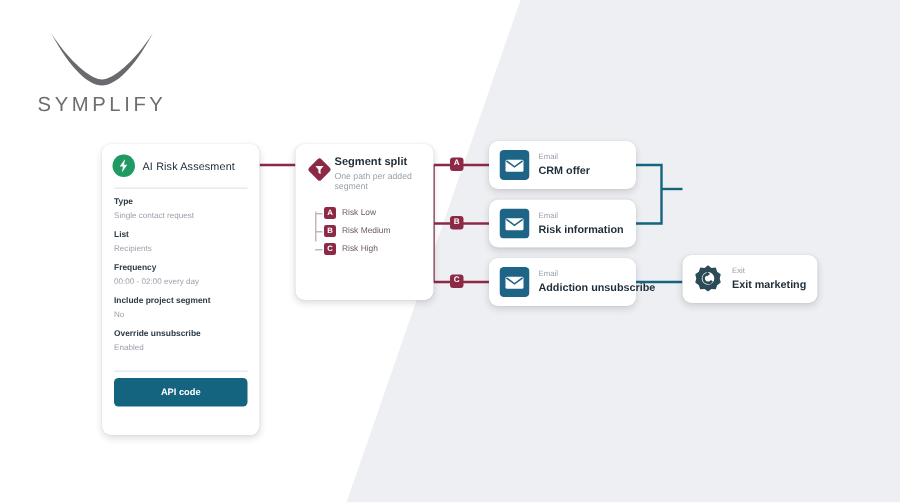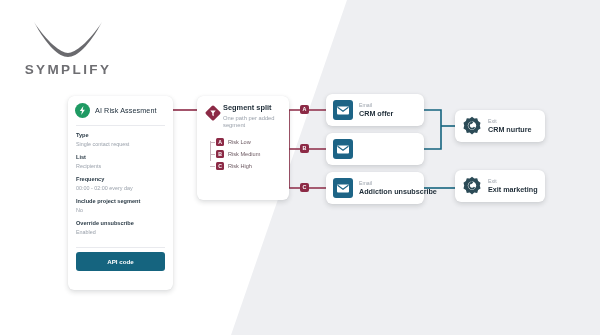--- a/index.html
+++ b/index.html
@@ -16,21 +16,21 @@
     position:absolute;top:0;left:0;width:600px;height:335px;
     z-index:0;pointer-events:none;
   }
 
   
   .brand{position:absolute;left:18px;top:16px;width:100px;z-index:5;}
   .brand-mark{display:block;margin:0 auto;}
   .brand-name{
     display:block;text-align:center;margin-top:4px;
     font-size:13.5px;letter-spacing:2.4px;color:#6e6e72;
-    font-family:"Liberation Sans", sans-serif;font-weight:700;
+    font-family:"Liberation Sans", sans-serif;font-weight:400;
   }
 
   
   .card{
     position:absolute;background:#ffffff;border-radius:6px;
     box-shadow:0 2px 5px rgba(30,35,45,.16), 0 0 1px rgba(30,35,45,.10);
     z-index:4;
   }
 
   
@@ -225,66 +225,54 @@
 
   <div class="card" id="email-2">
     <div class="node-card">
       <span class="node-icon">
         <svg width="20" height="20" viewBox="0 0 20 20">
           <rect x="0" y="0" width="20" height="20" rx="3" fill="#1d6486"></rect>
           <rect x="4" y="6.5" width="12" height="8" rx="1" fill="#ffffff"></rect>
           <path d="M4.6 7.3 L10 11.2 L15.4 7.3" fill="none" stroke="#1d6486" stroke-width="1.1"></path>
         </svg>
       </span>
+      <span class="node-texts">
+        <span class="node-kind">Email</span>
+        <span class="node-name">Risk information</span>
+      </span>
     </div>
   </div>
 
   <div class="card" id="email-3">
     <div class="node-card">
       <span class="node-icon">
         <svg width="20" height="20" viewBox="0 0 20 20">
           <rect x="0" y="0" width="20" height="20" rx="3" fill="#1d6486"></rect>
           <rect x="4" y="6.5" width="12" height="8" rx="1" fill="#ffffff"></rect>
           <path d="M4.6 7.3 L10 11.2 L15.4 7.3" fill="none" stroke="#1d6486" stroke-width="1.1"></path>
         </svg>
       </span>
       <span class="node-texts">
         <span class="node-kind">Email</span>
         <span class="node-name">Addiction unsubscribe</span>
       </span>
     </div>
   </div>
 
-  <div class="card" id="exit-1">
+
+  <div class="card" id="exit-2">
     <div class="node-card">
       <span class="node-icon" style="background:transparent">
         <svg width="20" height="20" viewBox="0 0 20 20">
           <path d="M10 0.8 L12.3 2.6 L15.2 2.3 L16.1 5.1 L18.5 6.8 L17.8 9.6 L18.5 12.4 L16.1 14.1 L15.2 16.9 L12.3 16.6 L10 18.4 L7.7 16.6 L4.8 16.9 L3.9 14.1 L1.5 12.4 L2.2 9.6 L1.5 6.8 L3.9 5.1 L4.8 2.3 L7.7 2.6 Z" fill="#2c4b57"></path>
           <circle cx="10" cy="9.6" r="4.2" fill="#ffffff"></circle>
           <path d="M10 6.6 A3 3 0 1 0 12.6 11.2" fill="none" stroke="#2c4b57" stroke-width="1.7"></path>
           <path d="M9.1 4.9 L11.4 6.6 L9.1 8.3 Z" fill="#2c4b57"></path>
         </svg>
       </span>
       <span class="node-texts">
         <span class="node-kind">Exit</span>
-        <span class="node-name">CRM nurture</span>
-      </span>
-    </div>
-  </div>
-
-  <div class="card" id="exit-2">
-    <div class="node-card">
-      <span class="node-icon" style="background:transparent">
-        <svg width="20" height="20" viewBox="0 0 20 20">
-          <path d="M10 0.8 L12.3 2.6 L15.2 2.3 L16.1 5.1 L18.5 6.8 L17.8 9.6 L18.5 12.4 L16.1 14.1 L15.2 16.9 L12.3 16.6 L10 18.4 L7.7 16.6 L4.8 16.9 L3.9 14.1 L1.5 12.4 L2.2 9.6 L1.5 6.8 L3.9 5.1 L4.8 2.3 L7.7 2.6 Z" fill="#2c4b57"></path>
-          <circle cx="10" cy="9.6" r="4.2" fill="#ffffff"></circle>
-          <path d="M10 6.6 A3 3 0 1 0 12.6 11.2" fill="none" stroke="#2c4b57" stroke-width="1.7"></path>
-          <path d="M9.1 4.9 L11.4 6.6 L9.1 8.3 Z" fill="#2c4b57"></path>
-        </svg>
-      </span>
-      <span class="node-texts">
-        <span class="node-kind">Exit</span>
         <span class="node-name">Exit marketing</span>
       </span>
     </div>
   </div>
 
 </div>
 
 </body></html>

